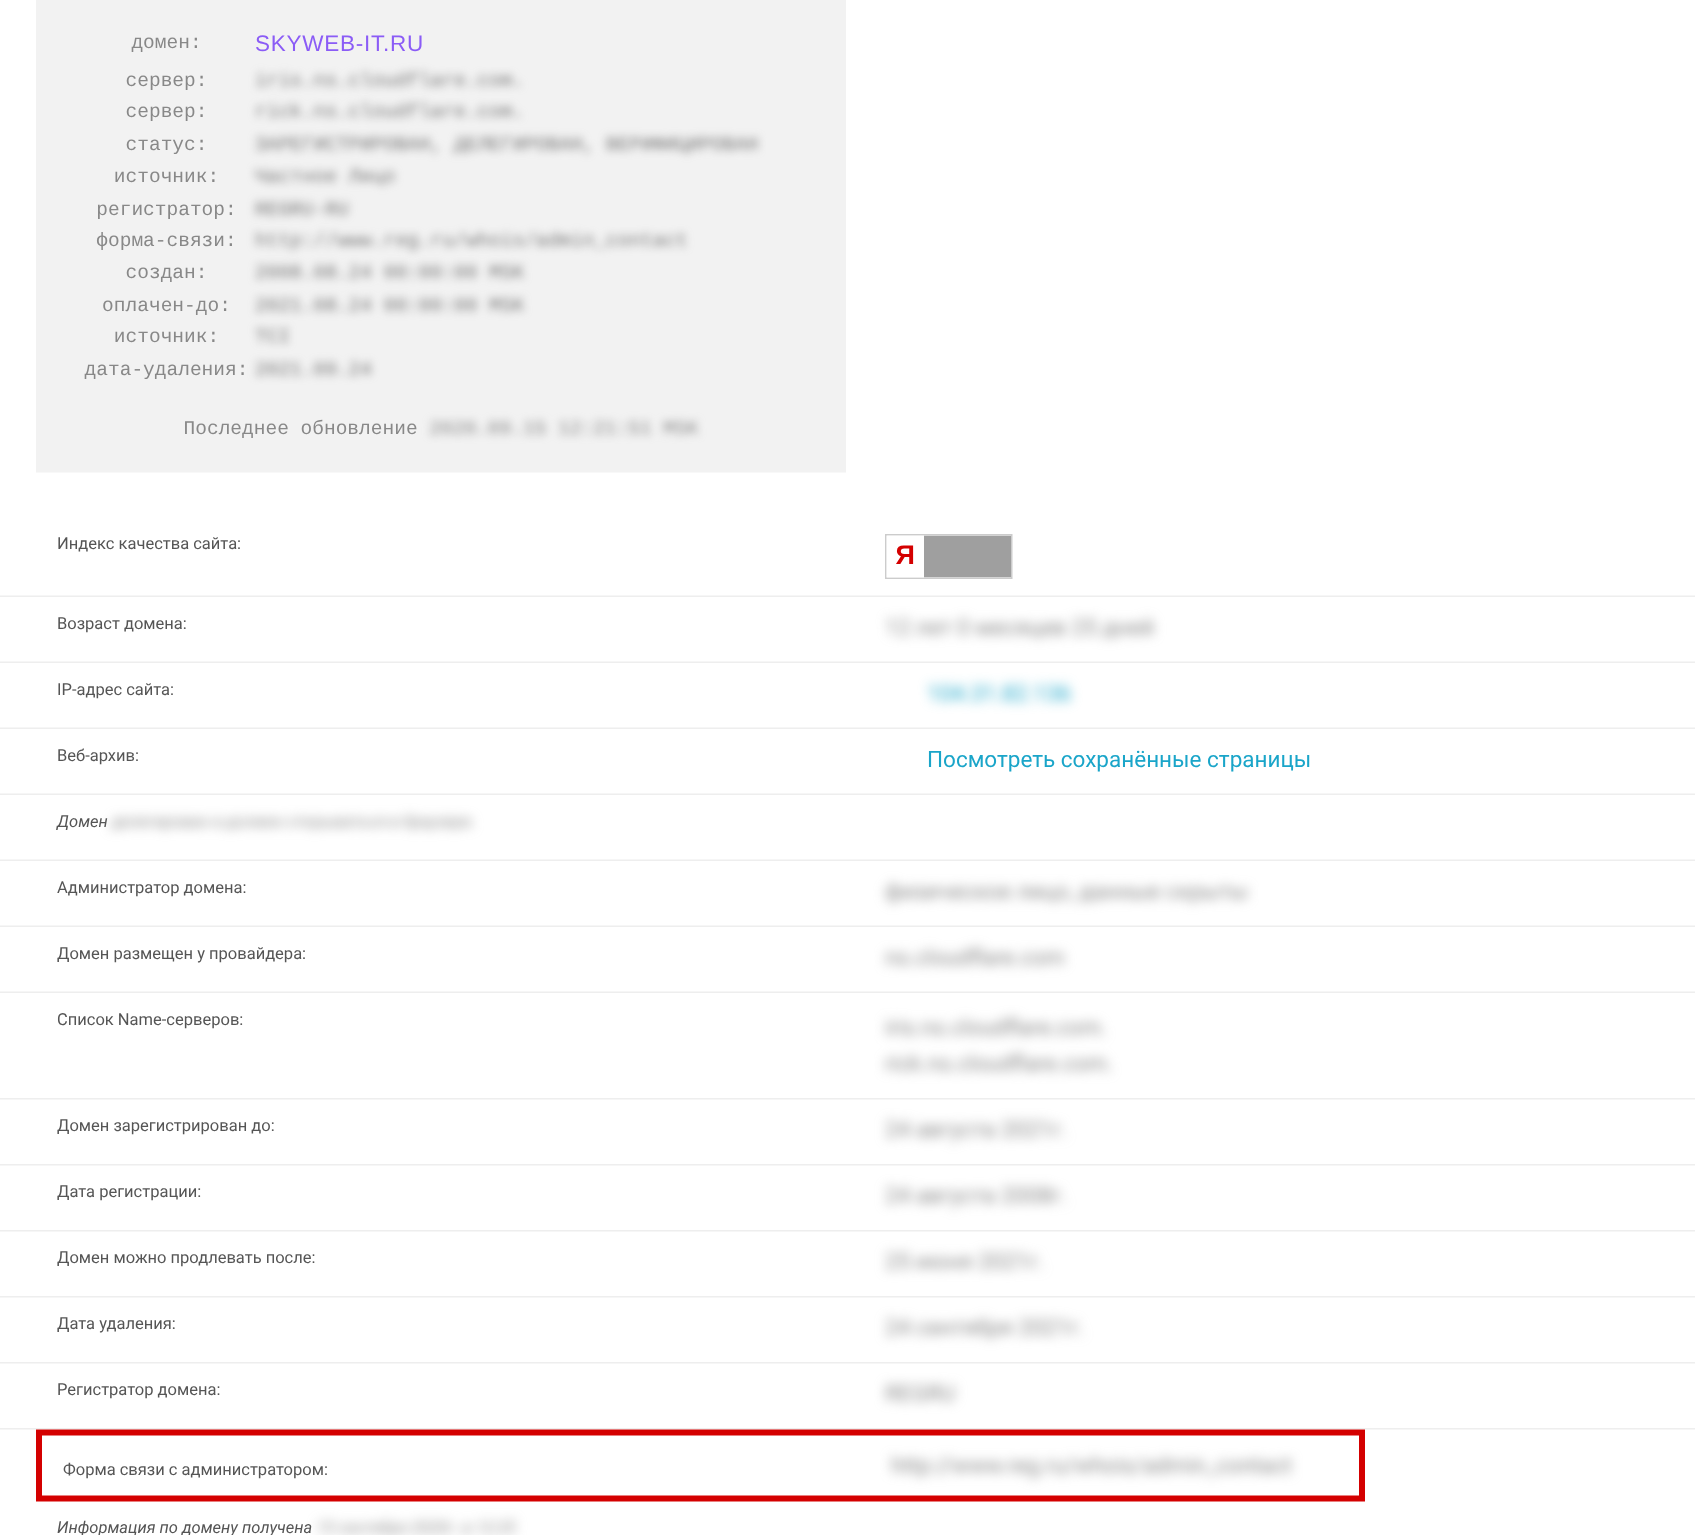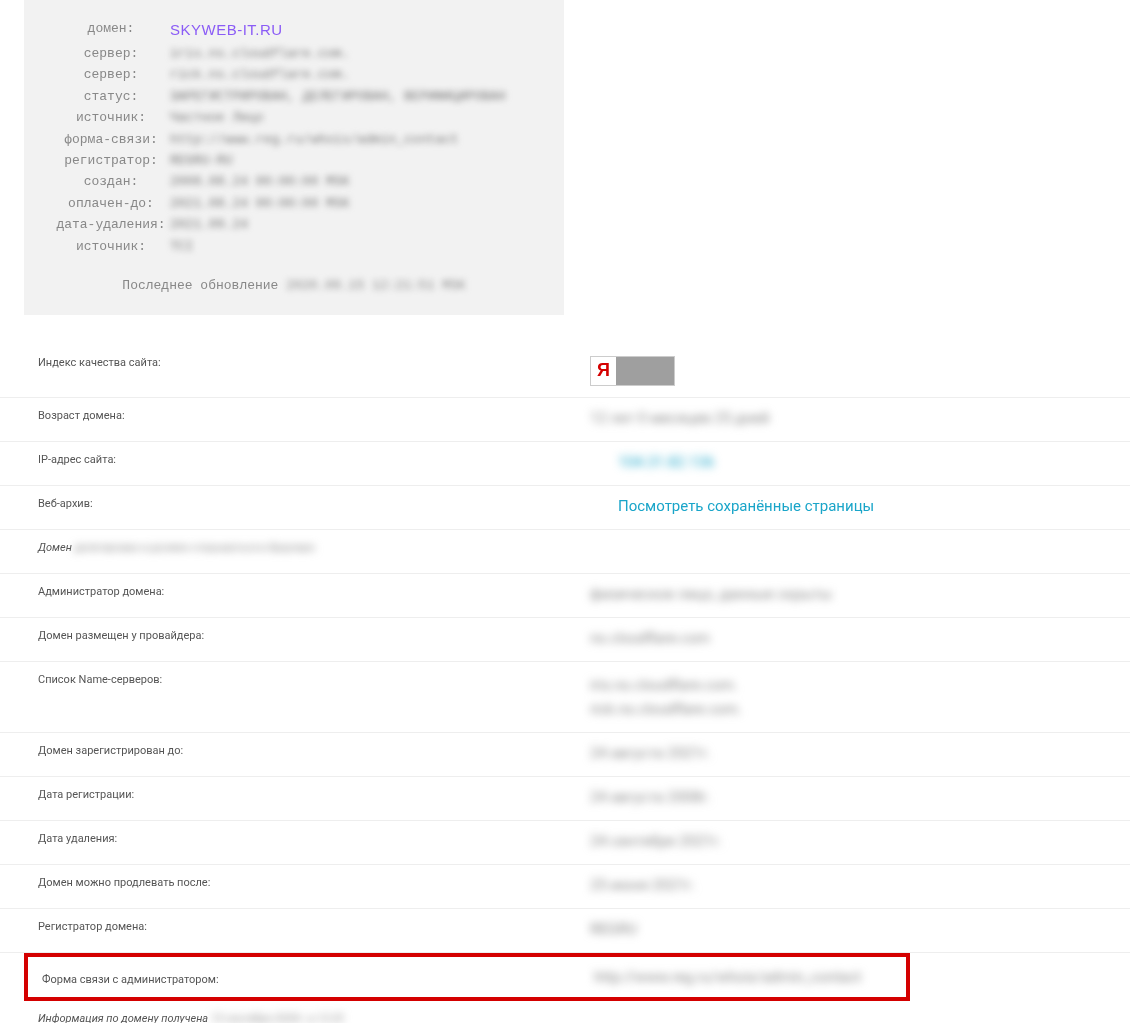--- a/index.html
+++ b/index.html
@@ -108,42 +108,42 @@
   </div>
   <div class="whois-row">
     <span class="whois-label">статус:</span>
     <span class="whois-value whois-blur">ЗАРЕГИСТРИРОВАН, ДЕЛЕГИРОВАН, ВЕРИФИЦИРОВАН</span>
   </div>
   <div class="whois-row">
     <span class="whois-label">источник:</span>
     <span class="whois-value whois-blur">Частное Лицо</span>
   </div>
   <div class="whois-row">
+    <span class="whois-label">регистратор:</span>
+    <span class="whois-value whois-blur">REGRU-RU</span>
+  </div>
+  <div class="whois-row">
     <span class="whois-label">форма-связи:</span>
     <span class="whois-value whois-blur">http://www.reg.ru/whois/admin_contact</span>
   </div>
   <div class="whois-row">
-    <span class="whois-label">регистратор:</span>
-    <span class="whois-value whois-blur">REGRU-RU</span>
-  </div>
-  <div class="whois-row">
     <span class="whois-label">создан:</span>
     <span class="whois-value whois-blur">2008.08.24 00:00:00 MSK</span>
   </div>
   <div class="whois-row">
     <span class="whois-label">оплачен-до:</span>
     <span class="whois-value whois-blur">2021.08.24 00:00:00 MSK</span>
   </div>
   <div class="whois-row">
+    <span class="whois-label">источник:</span>
+    <span class="whois-value whois-blur">TCI</span>
+  </div>
+  <div class="whois-row">
     <span class="whois-label">дата-удаления:</span>
     <span class="whois-value whois-blur">2021.09.24</span>
-  </div>
-  <div class="whois-row">
-    <span class="whois-label">источник:</span>
-    <span class="whois-value whois-blur">TCI</span>
   </div>
   <div class="whois-last">
     <span>Последнее обновление</span>
     <span class="whois-last-blur">2020.09.15 12:21:51 MSK</span>
   </div>
 </div>
 
 <div class="info-table">
 
   <div class="info-row">
@@ -200,27 +200,27 @@
     <div class="info-label">Домен зарегистрирован до:</div>
     <div class="info-value blur">24 августа 2021г.</div>
   </div>
 
   <div class="info-row">
     <div class="info-label">Дата регистрации:</div>
     <div class="info-value blur">24 августа 2008г.</div>
   </div>
 
   <div class="info-row">
+    <div class="info-label">Домен можно продлевать после:</div>
+    <div class="info-value blur">25 июня 2021г.</div>
+  </div>
+
+  <div class="info-row">
     <div class="info-label">Дата удаления:</div>
     <div class="info-value blur">24 сентября 2021г.</div>
-  </div>
-
-  <div class="info-row">
-    <div class="info-label">Домен можно продлевать после:</div>
-    <div class="info-value blur">25 июня 2021г.</div>
   </div>
 
   <div class="info-row">
     <div class="info-label">Регистратор домена:</div>
     <div class="info-value blur">REGRU</div>
   </div>
 
   <div class="info-row highlight-row">
     <div class="info-label">Форма связи с администратором:</div>
     <div class="info-value blur">http://www.reg.ru/whois/admin_contact</div>

